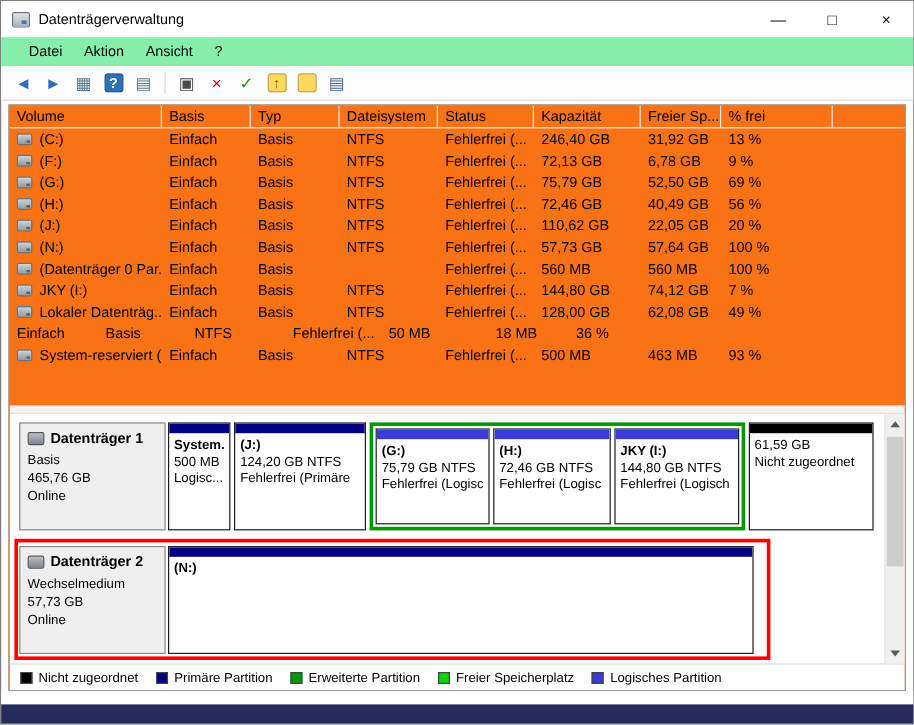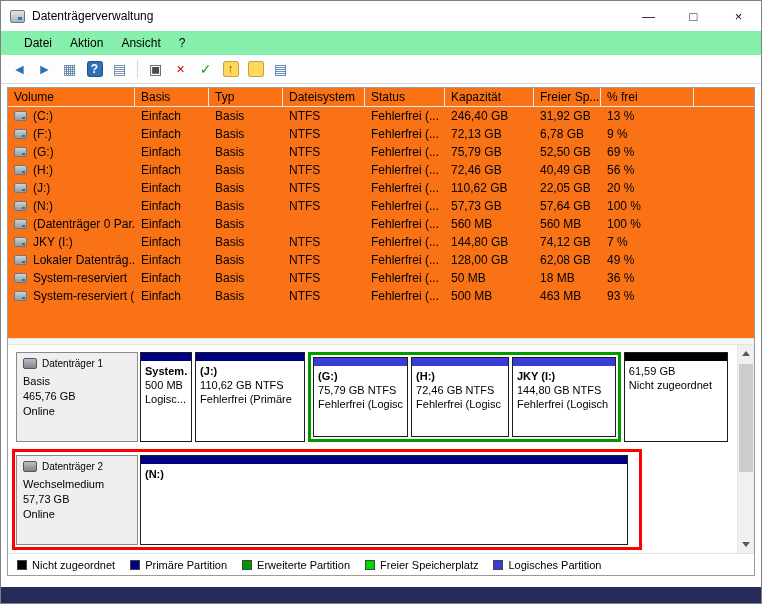--- a/index.html
+++ b/index.html
@@ -56,21 +56,21 @@
   
   .graph-area { flex: 1; position: relative; overflow: hidden; background:#fff;
                 padding: 7px 26px 4px 8px; }
   .disk-row { display: flex; height: 90px; }
   .disk-row + .red-wrap, .disk-row + .disk-row, .red-wrap + .disk-row { margin-top: 13px; }
   .disk-info { width: 122px; flex: none; background: #efefef; border: 1px solid #8a8a8a;
                padding: 5px 6px; font-size: 11px; color:#000; }
   .disk-title-line { display: flex; align-items: center; margin-bottom: 5px; }
   .disk-icon { width: 14px; height: 11px; margin-right: 5px; flex: none; border: 1px solid #555;
                border-radius: 2px; background: linear-gradient(#b9bfc6,#7d858d); }
-  .disk-name { font-weight: normal; font-size: 10px; white-space: nowrap; overflow: hidden; }
+  .disk-name { font-weight: bold; font-size: 12px; white-space: nowrap; overflow: hidden; }
   .disk-meta { line-height: 15px; white-space: nowrap; overflow: hidden; }
   .disk-track { flex: 1; display: flex; margin-left: 2px; gap: 3px; min-width: 0; }
   .part-box { border: 1px solid #1c1c1c; background: #fff; display: flex; flex-direction: column;
               overflow: hidden; flex: 0 1 auto; min-width: 0; }
   .part-stripe { height: 8px; flex: none; }
   .part-body { padding: 3px 4px 0 4px; font-size: 11px; line-height: 14px; overflow: hidden; }
   .part-title { font-weight: bold; white-space: nowrap; overflow: hidden; }
   .part-line { white-space: nowrap; overflow: hidden; }
   .ext-group { display: flex; gap: 3px; padding: 2px; border: 3px solid #009a00;
                flex: 0 1 auto; min-width: 0; }
@@ -286,24 +286,20 @@
             </div>
             <div class="c w1">Einfach</div>
             <div class="c w2">Basis</div>
             <div class="c w3">NTFS</div>
             <div class="c w4">Fehlerfrei (...</div>
             <div class="c w5">128,00 GB</div>
             <div class="c w6">62,08 GB</div>
             <div class="c w7">49 %</div>
           </div>
           <div class="trow">
-            <div class="c w0">
-              <span class="vol-icon"></span>
-              <span>System-reserviert</span>
-            </div>
             <div class="c w1">Einfach</div>
             <div class="c w2">Basis</div>
             <div class="c w3">NTFS</div>
             <div class="c w4">Fehlerfrei (...</div>
             <div class="c w5">50 MB</div>
             <div class="c w6">18 MB</div>
             <div class="c w7">36 %</div>
           </div>
           <div class="trow">
             <div class="c w0">
@@ -341,21 +337,21 @@
     <div class="part-body">
       <div class="part-title">System...</div>
       <div class="part-line">500 MB</div>
       <div class="part-line">Logisc...</div>
     </div>
   </div>
               <div class="part-box" style="flex: 0 1 19%;">
     <div class="part-stripe" style="background: rgb(0, 0, 130);"></div>
     <div class="part-body">
       <div class="part-title">(J:)</div>
-      <div class="part-line">110,62 GB NTFS</div>
+      <div class="part-line">124,20 GB NTFS</div>
       <div class="part-line">Fehlerfrei (Primäre</div>
     </div>
   </div>
               <div class="ext-group" style="flex: 0 1 54%; border-color: rgb(0, 154, 0);">
                 <div class="part-box" style="flex: 0 1 32%;">
     <div class="part-stripe" style="background: rgb(59, 59, 216);"></div>
     <div class="part-body">
       <div class="part-title">(G:)</div>
       <div class="part-line">75,79 GB NTFS</div>
       <div class="part-line">Fehlerfrei (Logisc...</div>

